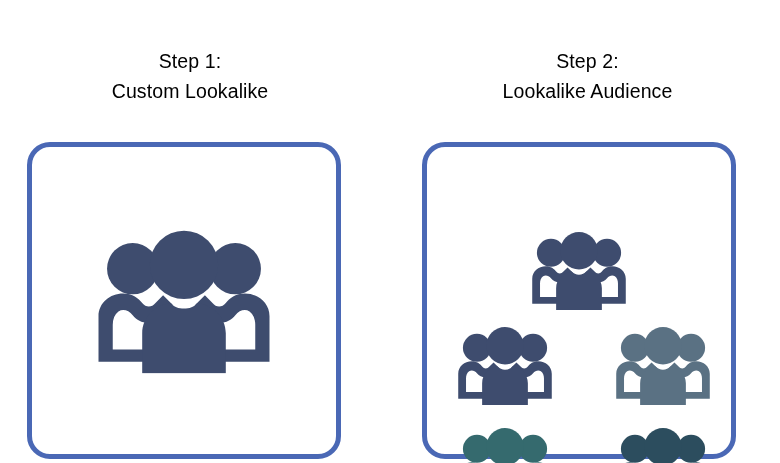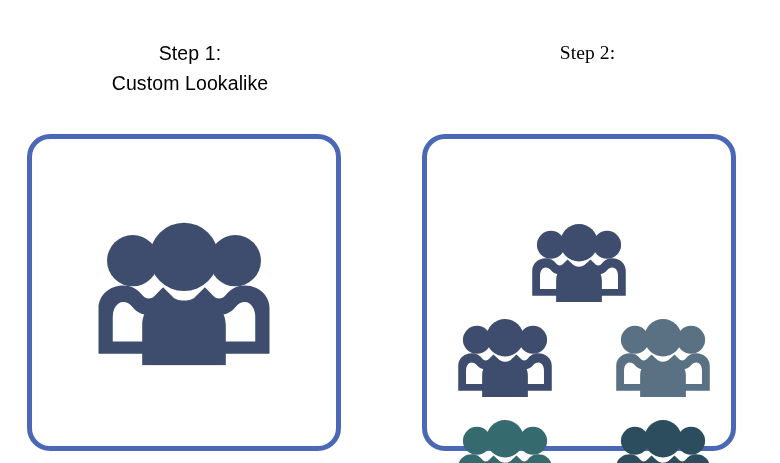--- a/index.html
+++ b/index.html
@@ -17,25 +17,25 @@
   #canvas {
     position: relative;
     width: 780px;
     height: 463px;
     background: #ffffff;
   }
 
   
   .panel {
     position: absolute;
-    top: 8px;
+    top: 16px;
     height: 350px;
   }
   .panel.left  { left: 0px;   width: 380px; }
-  .panel.right { left: 395px; width: 385px; font-family: Liberation Serif, serif; }
+  .panel.right { left: 395px; width: 385px; }
 
   
   .heading {
     position: absolute;
     top: 30px;
     left: 0;
     width: 100%;
     text-align: center;
     color: #000000;
     font-size: 19.5px;
@@ -157,20 +157,21 @@
         </svg>
       </div>
 
     </div>
   </div>
 
   <div class="panel right">
 
     <div class="heading" style="color: rgb(0, 0, 0);">
       <span class="line1">Step 2:</span>
+      <span class="line2">Lookalike Audience</span>
     </div>
 
     <div class="card right-card" style="border-color: rgb(74, 104, 181);">
 
       <div class="icon-slot slot-top">
         <svg class="people-icon" width="104" height="79" viewBox="0 0 200 152" aria-hidden="true">
           <g fill="#3e4c6e">
             <circle cx="46" cy="42" r="27"></circle>
             <path d="M 10 140 L 10 92 C 10 78 22 68 36 68 C 46 68 52 73 56 78 C 60 83 66 83 70 78 L 78 70 L 88 80 L 78 91 C 68 102 54 101 46 91 C 42 86 36 84 31 87 C 27 90 25 95 25 101 L 25 127 L 62 127 L 62 140 Z"></path>
             <circle cx="154" cy="42" r="27"></circle>

